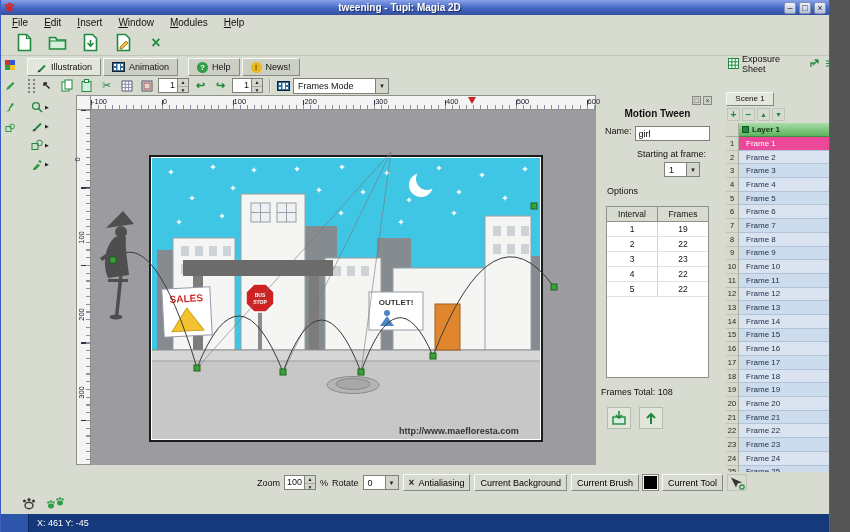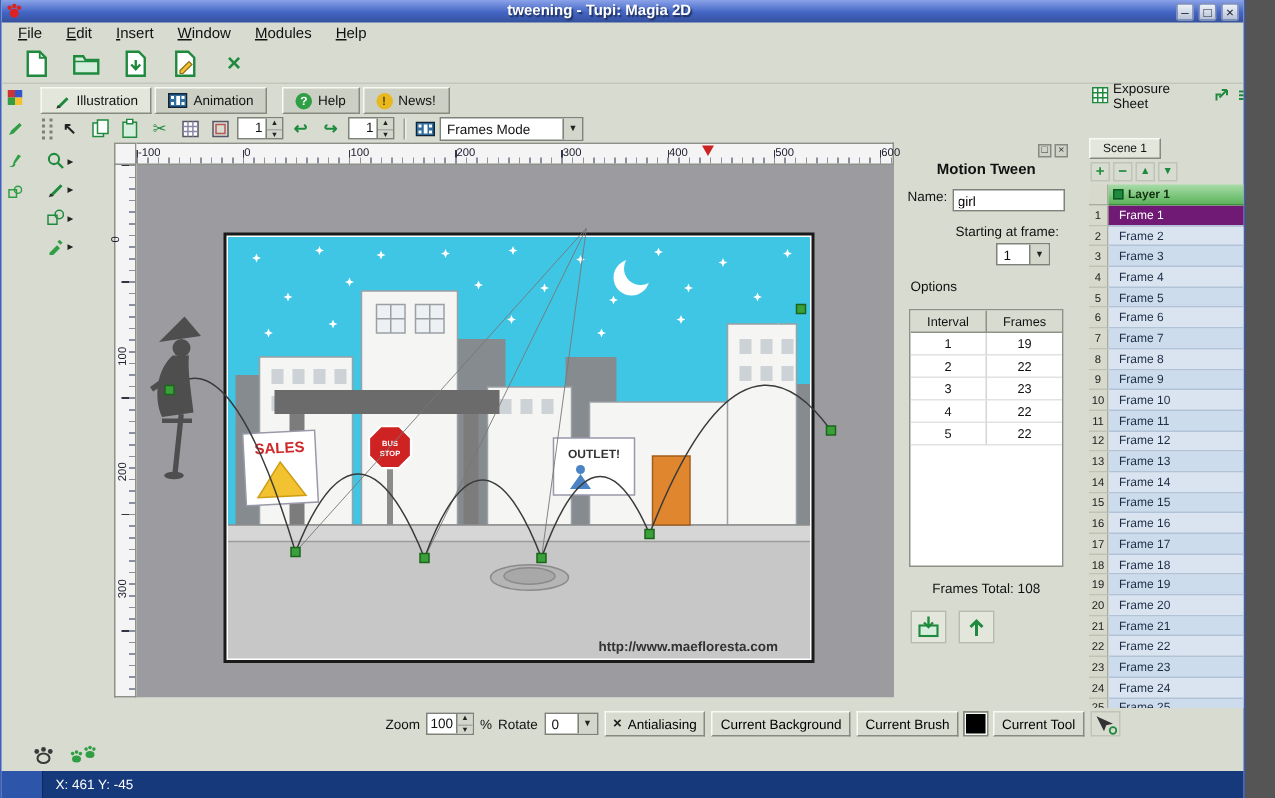--- a/index.html
+++ b/index.html
@@ -86,21 +86,21 @@
 .radio{width:9px;height:9px;border-radius:50%;border:1px solid #666;background:#fff;position:relative;flex:none}
 .opt.selected .radio::after{content:"";position:absolute;left:2px;top:2px;width:4px;height:4px;border-radius:50%;background:#111}
 .olabel{font-size:9px}
 .tbl{margin:7px 5px 0;border:1px solid #8d9187;background:#fff;height:172px;overflow:hidden}
 .thead{display:flex}
 .th{flex:1;background:#d8dcd0;border-right:1px solid #8d9187;border-bottom:1px solid #8d9187;font-size:8.5px;text-align:center;padding:2px 0}
 .th:last-child{border-right:none}
 .tr{display:flex}
 .td{flex:1;font-size:8.5px;text-align:center;padding:2px 0;border-right:1px solid #d5d5d5;border-bottom:1px solid #e2e2e2}
 .td:last-child{border-right:none}
-.ptotal{font-size:9px;text-align:center;margin-top:9px}
+.ptotal{font-size:9px;margin-top:9px}
 .pbtns{display:flex;gap:8px;padding:10px 0 0 6px}
 .bigbtn{width:24px;height:22px;display:flex;align-items:center;justify-content:center;background:#e3e6db;border:1px solid #b8bcb0}
 
 #exposure{left:725px;top:56px;width:111px;height:416px}
 .ehead{height:15px;display:flex;align-items:center;gap:3px;padding:0 2px}
 .etitle{flex:1;font-size:9px}
 .ebtn{width:12px;height:12px;display:flex;align-items:center;justify-content:center}
 .espace{height:21px}
 .etabrow{height:14px;display:flex}
 .etab{width:48px;background:#e3e6db;border:1px solid;border-color:#f7f9f3 #868a80 #868a80 #f7f9f3;font-size:8px;text-align:center;padding-top:1px}
@@ -110,21 +110,21 @@
 .gsym.small{font-size:7px}
 .elayer{height:14px;display:flex}
 .ecorner{width:13px;background:#d6d9cb;border-right:1px solid #a9ad9f;border-bottom:1px solid #a9ad9f}
 .elayerbar{flex:1;display:flex;align-items:center;gap:3px;padding-left:3px;background:linear-gradient(#a8dca8,#5cb45c);border-bottom:1px solid #3d8f3d;font-size:8px;font-weight:bold;color:#113311}
 .lsq{width:7px;height:7px;background:#1f8a3e;border:1px solid #0f5a24;flex:none}
 .eframes{height:335px;overflow:hidden;border-right:1px solid #a9ad9f}
 .frow{display:flex;height:13.7px}
 .fnum{width:13px;flex:none;background:#d6d9cb;border-right:1px solid #a9ad9f;border-bottom:1px solid #bfc3b5;font-size:7.5px;display:flex;align-items:center;justify-content:center;color:#222}
 .fcell{flex:1;background:#cddcec;border-bottom:1px solid #b2c3d8;font-size:8px;display:flex;align-items:center;padding-left:7px;color:#1c2c44}
 .frow:nth-child(even) .fcell{background:#dae4f1}
-.frow.selected .fcell{background:#701a75;color:#fff}
+.frow.selected .fcell{background:#ec4899;color:#fff}
 #rightstrip{left:836px;top:58px;width:14px;display:flex;flex-direction:column;gap:3px;align-items:center}
 
 #bottombar{left:0;top:472px;width:850px;height:21px;display:flex;align-items:center;gap:4px;padding-left:256px}
 .blabel{font-size:9px}
 .bbtn{height:17px;display:flex;align-items:center;gap:4px;padding:0 5px;font-size:9px;background:#d8dcd0;border:1px solid;border-color:#f7f9f3 #868a80 #868a80 #f7f9f3}
 .xdark{font-weight:bold;font-size:10px;color:#222}
 .swatch{width:15px;height:15px;background:#000;border:1px solid #f7f9f3;outline:1px solid #868a80;flex:none}
 .toolprev{width:20px;height:17px;display:flex;align-items:center;justify-content:center;background:#d8dcd0;border:1px solid #c0c4b8}
 #paws{left:20px;top:494px;display:flex;gap:9px;align-items:center;height:18px}
 #statusbar{left:0;top:514px;width:850px;height:18px;background:#15397a;display:flex;align-items:center}

